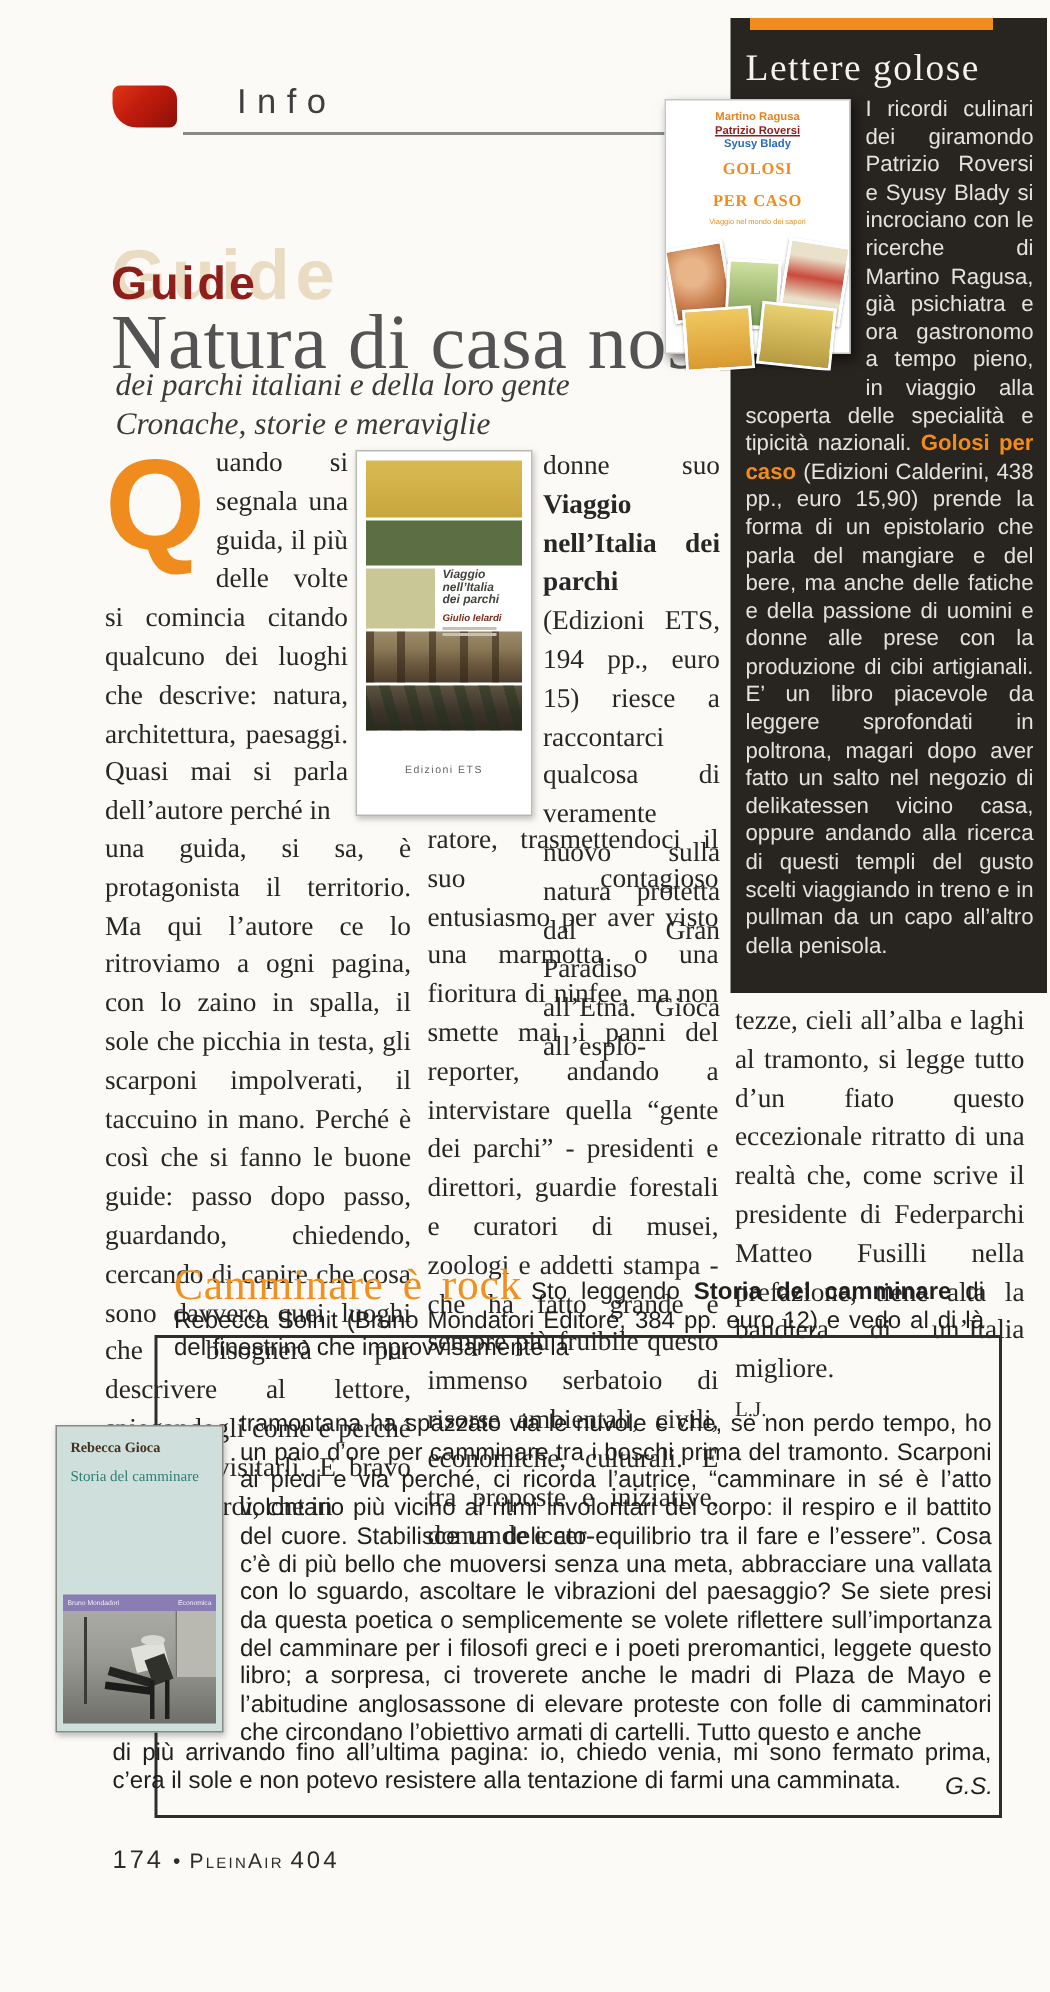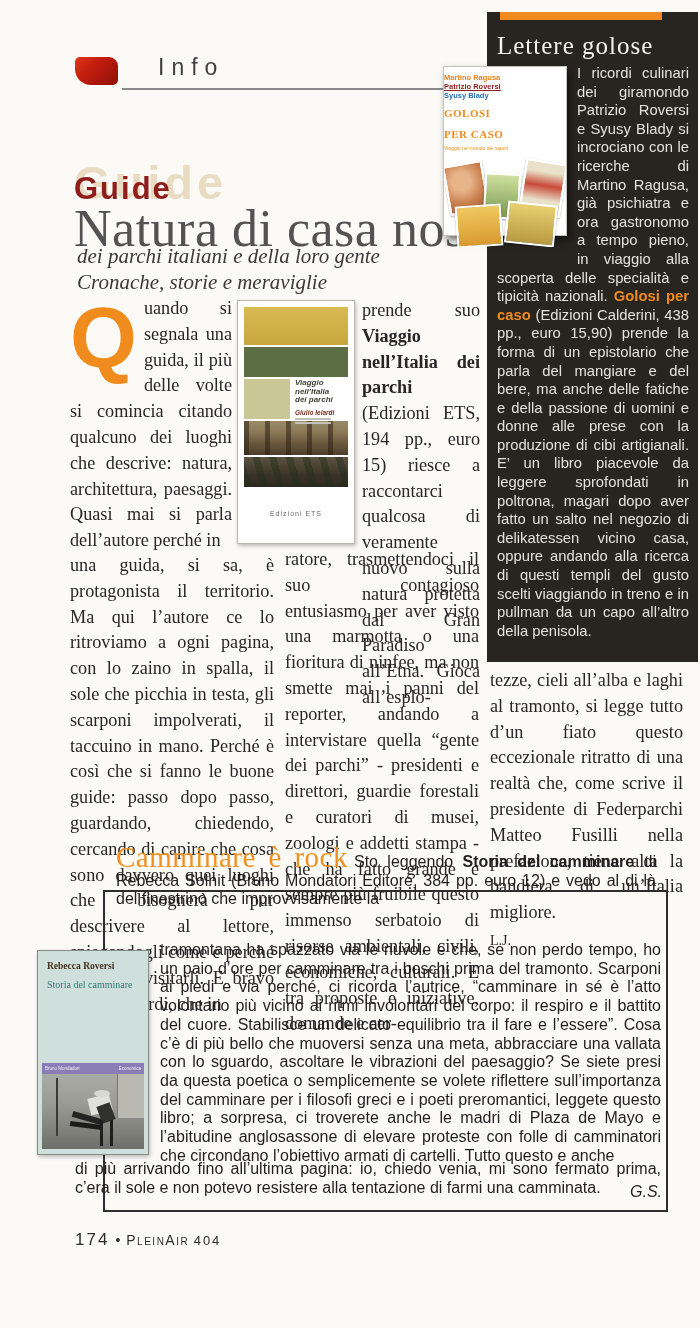--- a/index.html
+++ b/index.html
@@ -59,21 +59,21 @@
   .panel{left:487px;top:12px;width:211px;height:650px;background:#282420;}
   .panel-topbar{position:absolute;left:13px;top:0;width:162px;height:8px;background:#ef8b1f;}
   .panel-title{position:absolute;left:10px;top:20px;font-size:25px;color:#f4f2ec;letter-spacing:1px;}
   .panel-body{position:absolute;left:10px;top:52px;width:192px;font-family:"Liberation Sans",sans-serif;
      font-size:14.8px;line-height:18.6px;text-align:justify;color:#e4e2dc;hyphens:auto;}
   .panel-spacer{float:left;width:80px;height:188px;}
   .orange-bold{color:#f08c1e;font-weight:bold;}
 
   
   .gcover{left:443px;top:66px;width:124px;height:170px;background:#fff;border:1px solid #c6c6c0;
-     box-shadow:3px 4px 7px rgba(0,0,0,.55);box-sizing:border-box;padding-top:6px;
+     box-shadow:3px 4px 7px rgba(0,0,0,.55);box-sizing:border-box;padding-top:6px;text-align:center;
      font-family:"Liberation Sans",sans-serif;}
   .gauth{font-size:7.5px;font-weight:bold;line-height:9px;}
   .ga1{color:#e8821e;} .ga2{color:#8e1d1c;text-decoration:underline;} .ga3{color:#2a6db5;}
   .gtitle{font-family:"Liberation Serif",serif;font-weight:bold;font-size:11px;line-height:16px;
      color:#ef8b1f;letter-spacing:.5px;margin-top:5px;}
   .gsub{font-size:5px;color:#e8901e;margin-top:3px;}
   .gcollage{position:relative;height:92px;margin-top:4px;overflow:hidden;}
   .thumb{position:absolute;border:2px solid #fff;box-shadow:0 1px 2px rgba(0,0,0,.35);}
   .t1{left:2px;top:8px;width:36px;height:46px;transform:rotate(-10deg);
       background:radial-gradient(circle at 40% 35%,#e8b48a 25%,#c97f4e 60%,#9a5a2e);}
@@ -117,21 +117,21 @@
   .sp-leg1{left:30px;top:41px;width:30px;height:6px;background:#232321;transform:rotate(16deg);}
   .sp-leg2{left:28px;top:49px;width:32px;height:5px;background:#1b1b19;transform:rotate(7deg);}
   .sp-ch1{left:58px;top:46px;width:3px;height:26px;background:#1e1e1c;}
   .sp-ch2{left:68px;top:46px;width:3px;height:26px;background:#1e1e1c;}
 
   
   .footer{left:75px;top:1230px;font-family:"Liberation Sans",sans-serif;color:#2d2d2d;}
   .f-num{font-size:17px;letter-spacing:2px;}
   .f-dot{font-size:14px;padding:0 6px;}
   .f-mag{font-size:14px;font-variant:small-caps;letter-spacing:1.5px;}
-  .f-iss{font-size:13px;letter-spacing:2px;}
+  .f-iss{font-size:16px;letter-spacing:2px;}
 </style>
 </head>
 <body>
 
 <div class="page">
 
   <div class="abs info-icon"></div>
   <div class="abs info-label">Info</div>
   <div class="abs info-rule"></div>
 
@@ -141,21 +141,21 @@
   <div class="abs subtitle">
     <div>dei parchi italiani e della loro gente</div>
     <div>Cronache, storie e meraviglie</div>
   </div>
 
   <div class="abs body-txt col1u" lang="it">
     <span class="dropcap">Q</span><span>uando si segnala una guida, il più delle volte si comincia citando qualcuno dei luoghi che descrive: natura, architettura, paesaggi. Quasi mai si parla dell’autore perché in</span>
   </div>
   <div class="abs body-txt col1l" lang="it">una guida, si sa, è protagonista il territorio. Ma qui l’autore ce lo ritroviamo a ogni pagina, con lo zaino in spalla, il sole che picchia in testa, gli scarponi impolverati, il taccuino in mano. Perché è così che si fanno le buone guide: passo dopo passo, guardando, chiedendo, cercando di capire che cosa sono davvero quei luoghi che bisognerà pur descrivere al lettore, spiegandogli come e perché andare a visitarli. E bravo Giulio Ielardi, che in</div>
   <div class="abs body-txt col3" lang="it">
-    <span>prende suo </span><b>Viaggio nell’Italia dei parchi</b><span> (Edizioni ETS, 194 pp., euro 15) riesce a raccontarci qualcosa di veramente nuovo sulla natura protetta dal Gran Paradiso all’Etna. Gioca all’esplo-</span>
+    <span>donne suo </span><b>Viaggio nell’Italia dei parchi</b><span> (Edizioni ETS, 194 pp., euro 15) riesce a raccontarci qualcosa di veramente nuovo sulla natura protetta dal Gran Paradiso all’Etna. Gioca all’esplo-</span>
   </div>
   <div class="abs body-txt col2l" lang="it">ratore, trasmettendoci il suo contagioso entusiasmo per aver visto una marmotta o una fioritura di ninfee, ma non smette mai i panni del reporter, andando a intervistare quella “gente dei parchi” - presidenti e direttori, guardie forestali e curatori di musei, zoologi e addetti stampa - che ha fatto grande e sempre più fruibile questo immenso serbatoio di risorse ambientali, civili, economiche, culturali. E tra proposte e iniziative, domande e cer-</div>
   <div class="abs body-txt col4" lang="it">
     <span>tezze, cieli all’alba e laghi al tramonto, si legge tutto d’un fiato questo eccezionale ritratto di una realtà che, come scrive il presidente di Federparchi Matteo Fusilli nella prefazione, tiene alta la bandiera di un’Italia migliore.</span>
     <div class="byline">L.J.</div>
   </div>
 
   <div class="abs vcover">
     <div class="vband vgold"></div>
     <div class="vband vgreen"></div>
@@ -203,21 +203,21 @@
 
   <div class="abs boxrect"></div>
   <div class="abs box-txt boxb1" lang="it">
     <span class="box-title">Camminare è rock</span><span>Sto leggendo </span><b>Storia del camminare</b><span> di Rebecca Solnit (Bruno Mondatori Editore, 384 pp. euro 12) e vedo al di là del finestrino che improvvisamente la</span>
   </div>
   <div class="abs box-txt boxb2" lang="it">tramontana ha spazzato via le nuvole e che, se non perdo tempo, ho un paio d’ore per camminare tra i boschi prima del tramonto. Scarponi ai piedi e via perché, ci ricorda l’autrice, “camminare in sé è l’atto volontario più vicino ai ritmi involontari del corpo: il respiro e il battito del cuore. Stabilisce un delicato equilibrio tra il fare e l’essere”. Cosa c’è di più bello che muoversi senza una meta, abbracciare una vallata con lo sguardo, ascoltare le vibrazioni del paesaggio? Se siete presi da questa poetica o semplicemente se volete riflettere sull’importanza del camminare per i filosofi greci e i poeti preromantici, leggete questo libro; a sorpresa, ci troverete anche le madri di Plaza de Mayo e l’abitudine anglosassone di elevare proteste con folle di camminatori che circondano l’obiettivo armati di cartelli. Tutto questo e anche</div>
   <div class="abs box-txt boxb3" lang="it">di più arrivando fino all’ultima pagina: io, chiedo venia, mi sono fermato prima, c’era il sole e non potevo resistere alla tentazione di farmi una camminata.</div>
   <div class="abs gs">G.S.</div>
 
   <div class="abs scover">
-    <div class="sauthor">Rebecca Roversi</div>
+    <div class="sauthor">Rebecca Gioca</div>
     <div class="stitle">Storia del camminare</div>
     <div class="sband">
       <span>Bruno Mondadori</span>
       <span>Economica</span>
     </div>
     <div class="sphoto">
       <div class="sp sp-bld"></div>
       <div class="sp sp-pole"></div>
       <div class="sp sp-leg1"></div>
       <div class="sp sp-leg2"></div>

